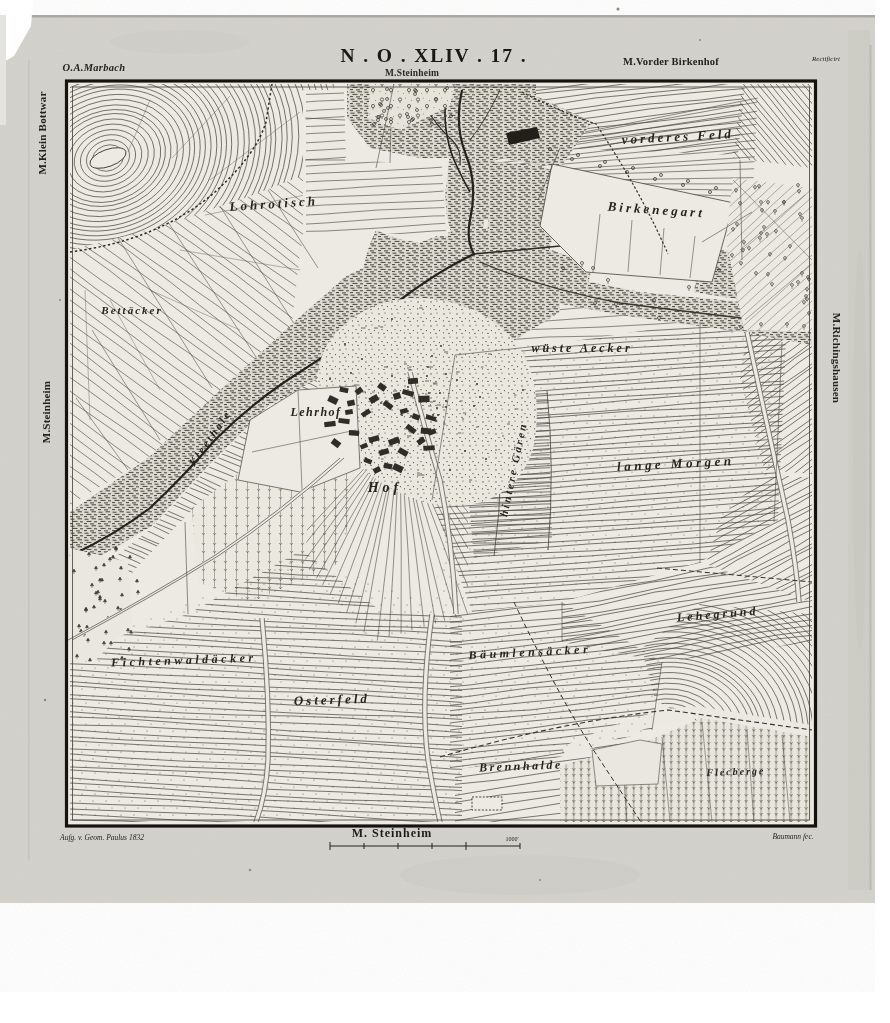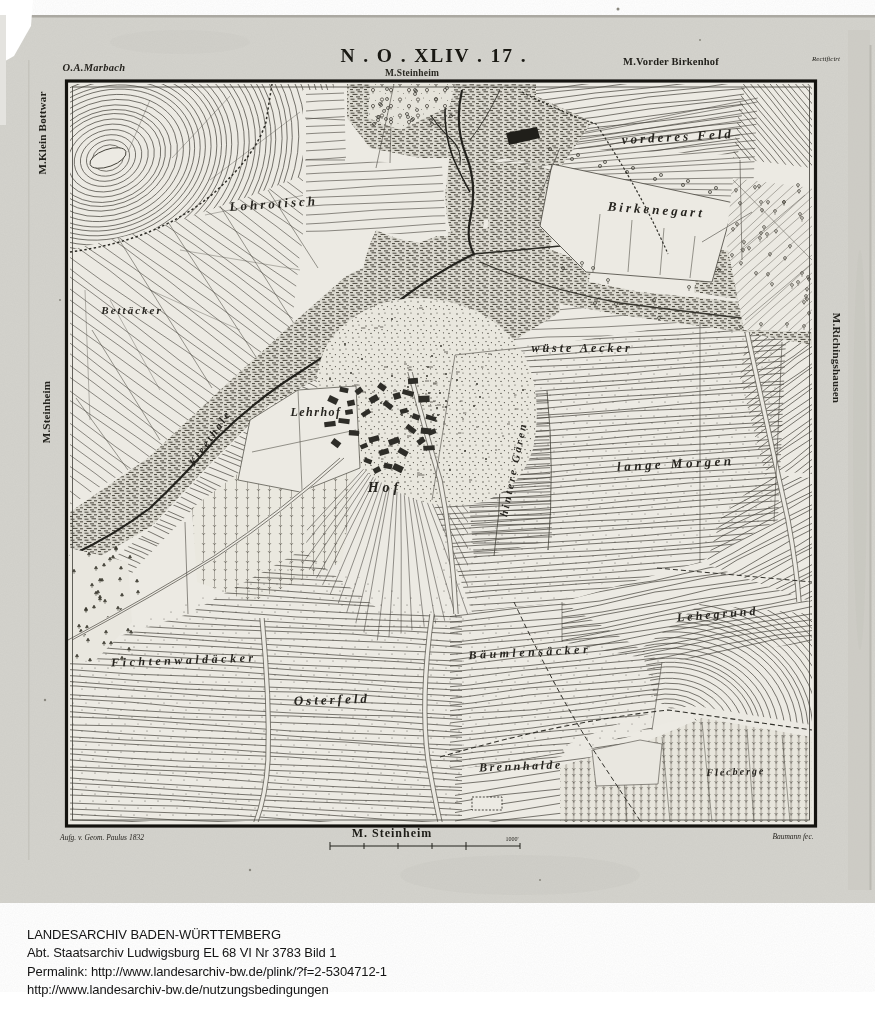--- a/index.html
+++ b/index.html
@@ -870,16 +870,12 @@
 
 <text x="392" y="837" style="font-family:'Liberation Serif',serif;font-size:12px;font-style:normal;font-weight:700;letter-spacing:1px;fill:#1d1c17" text-anchor="middle">M. Steinheim</text>
 
 <text x="793" y="839" style="font-family:'Liberation Serif',serif;font-size:7.5px;font-style:italic;font-weight:400;letter-spacing:0px;fill:#26241f" text-anchor="middle">Baumann fec.</text>
 
 <path d="M330,846 L466,846 M330,842 v8 M364,843 v6 M398,843 v6 M432,843 v6 M466,842 v8 M466,846 L520,846 M520,843 v6" stroke="#23221d" stroke-width="1" fill="none"></path>
 
 <text x="512" y="841" style="font-family:'Liberation Serif',serif;font-size:6px;font-style:normal;font-weight:400;letter-spacing:0px;fill:#26241f" text-anchor="middle">1000'</text>
 </svg>
 
-<div id="credits">LANDESARCHIV BADEN-WÜRTTEMBERG
-Abt. Staatsarchiv Ludwigsburg EL 68 VI Nr 3783 Bild 1
-Permalink: http://www.landesarchiv-bw.de/plink/?f=2-5304712-1
-http://www.landesarchiv-bw.de/nutzungsbedingungen</div>
 </div>
 </body></html>

